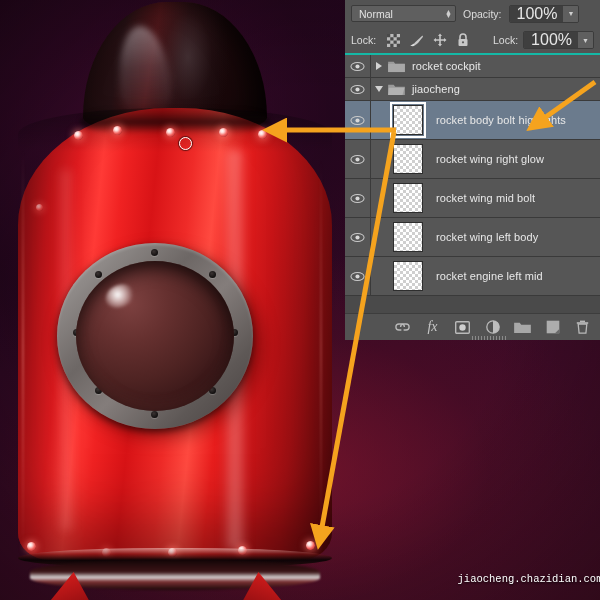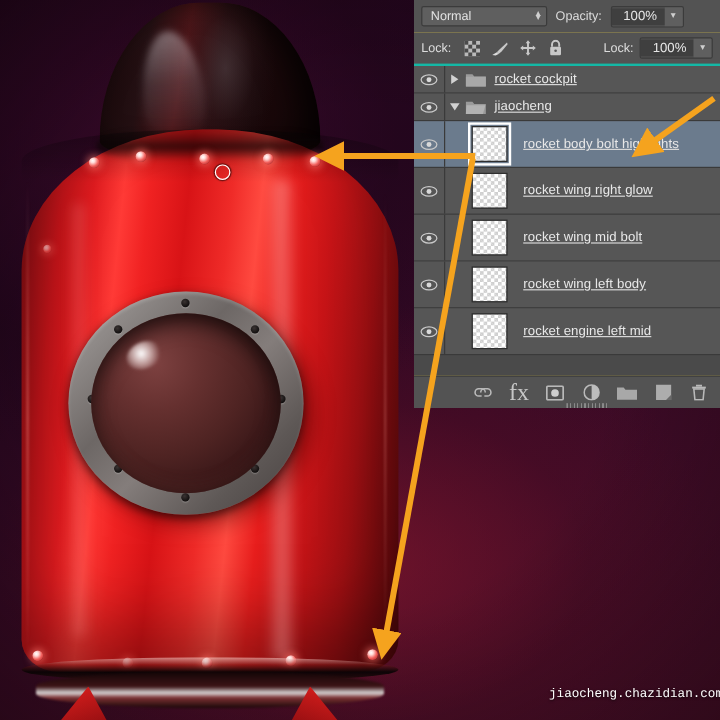--- a/index.html
+++ b/index.html
@@ -165,35 +165,35 @@
   .blend-select{
     width:105px;height:17px;background:#5f5f5f;border:1px solid #3b3b3b;
     border-radius:2px;display:flex;align-items:center;justify-content:space-between;
     padding:0 3px 0 7px;color:#e2e2e2;font-size:10.5px;box-sizing:border-box;
   }
   .stepper{display:flex;flex-direction:column;line-height:4px;font-size:7px;color:#cfcfcf;}
   .opt-label{font-size:10.5px;color:#dcdcdc;}
   .num-field{
     display:flex;align-items:center;height:16px;border:1px solid #3b3b3b;border-radius:2px;overflow:hidden;
   }
-  .num-val{background:#3f3f3f;color:#e6e6e6;font-size:11px;padding:1px 6px 1px 7px;min-width:31px;text-align:right;}
+  .num-val{background:#3f3f3f;color:#e6e6e6;font-size:16px;padding:1px 6px 1px 7px;min-width:31px;text-align:left;}
   .num-arrow{background:#5f5f5f;width:15px;height:100%;display:flex;align-items:center;justify-content:center;font-size:7px;color:#cfcfcf;}
 
   .ps-row-lock{
     height:26px;display:flex;align-items:center;padding:0 6px;gap:8px;background:#535353;
     border-bottom:4px solid #14b8a6;
   }
   .lock-label{font-size:10.5px;color:#dcdcdc;margin-right:2px;}
   .lock-ico{width:15px;height:15px;display:flex;align-items:center;justify-content:center;}
   .fill-group{margin-left:auto;display:flex;align-items:center;gap:5px;}
 
   #layer-list{position:absolute;left:0;top:55px;width:255px;height:258px;overflow:hidden;background:#4a4a4a;}
   .lrow{
     position:relative;display:flex;align-items:center;
-    border-bottom:1px solid #3a3a3a;background:#565656;box-sizing:border-box;text-decoration:underline;
+    border-bottom:1px solid #3a3a3a;background:#565656;box-sizing:border-box;
   }
   .lrow.group{height:23px;}
   .lrow.layer{height:39px;}
   .lrow.selected{background:#6b7b8d;}
   .eye-cell{width:26px;height:100%;display:flex;align-items:center;justify-content:center;
             border-right:1px solid #3a3a3a;box-sizing:border-box;}
   .eye{width:15px;height:11px;}
   .tw-cell{width:16px;display:flex;align-items:center;justify-content:center;}
   .tri{width:0;height:0;}
   .tri.right{border-left:6px solid #d2d2d2;border-top:4px solid transparent;border-bottom:4px solid transparent;}
@@ -466,21 +466,21 @@
       <div class="grip"></div>
 
       <span class="fticon">
         <svg width="17" height="12" viewBox="0 0 18 12">
           <path d="M7 6 a3.2 3.2 0 0 1 3.2-3.2 h2.6 a3.2 3.2 0 0 1 0 6.4 h-2.6" fill="none" stroke="#b9b9b9" stroke-width="1.4"></path>
           <path d="M11 6 a3.2 3.2 0 0 0 -3.2 -3.2 h-2.6 a3.2 3.2 0 0 0 0 6.4 h2.6" fill="none" stroke="#b9b9b9" stroke-width="1.4"></path>
         </svg>
       </span>
 
       <span class="fticon">
-        <span style="font-family:'Liberation Serif',serif;font-size:20px;color:#c6c6c6;">fx</span>
+        <span style="font-family:'Liberation Serif',serif;font-style:italic;font-size:14px;color:#c6c6c6;">fx</span>
       </span>
 
       <span class="fticon">
         <svg width="15" height="13" viewBox="0 0 15 13">
           <rect x="0.7" y="0.7" width="13.6" height="11.6" rx="1" fill="none" stroke="#b9b9b9" stroke-width="1.4"></rect>
           <circle cx="7.5" cy="6.5" r="3.2" fill="#cfcfcf"></circle>
         </svg>
       </span>
 
       <span class="fticon">

